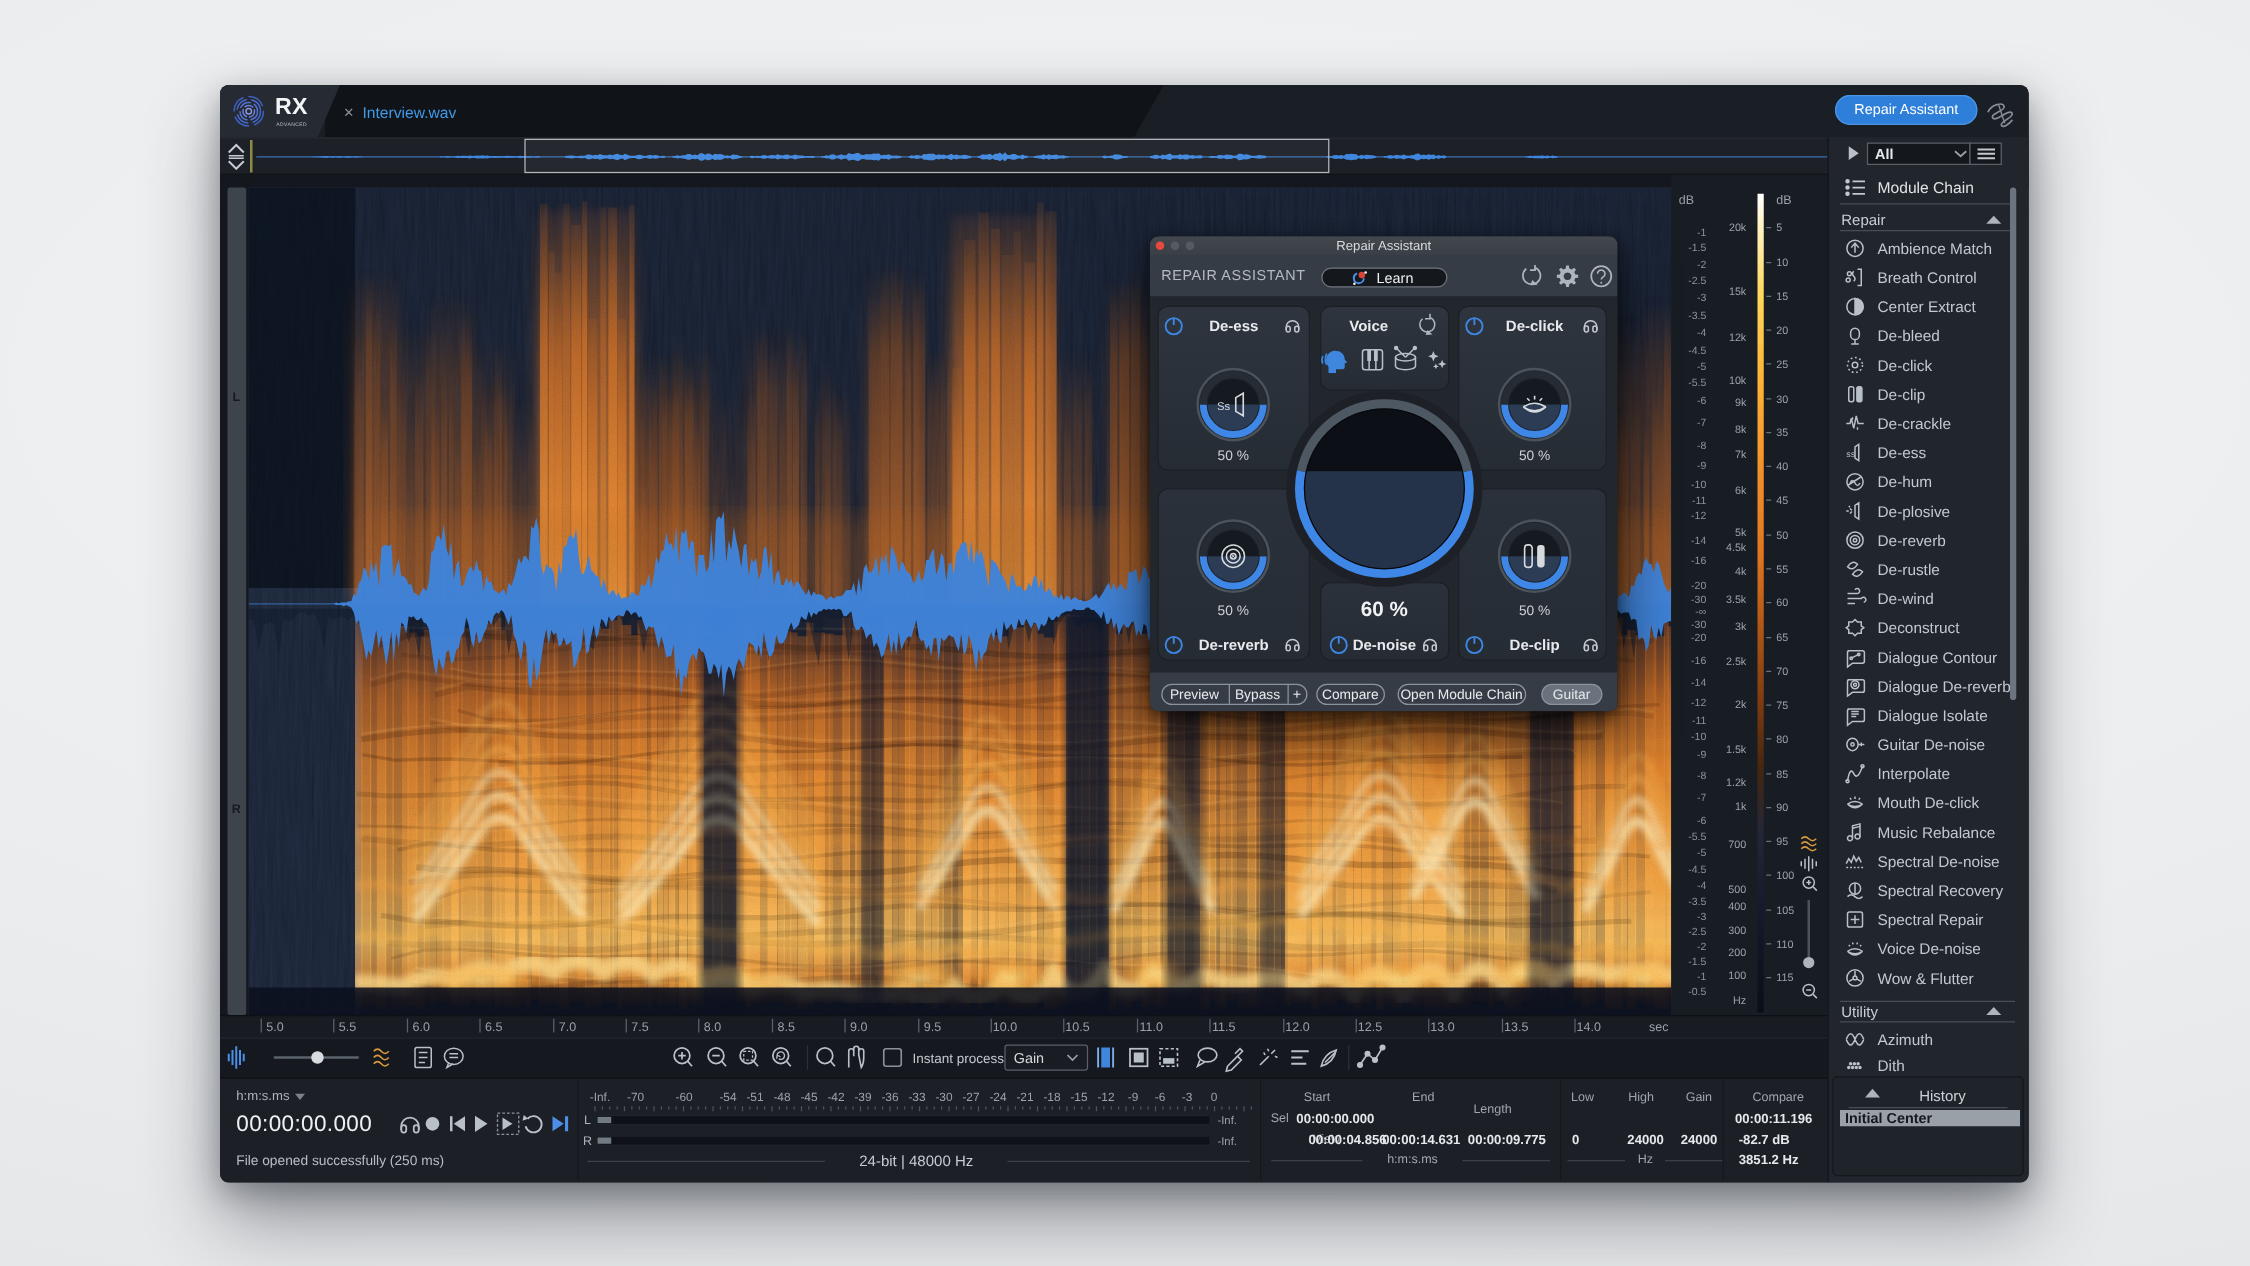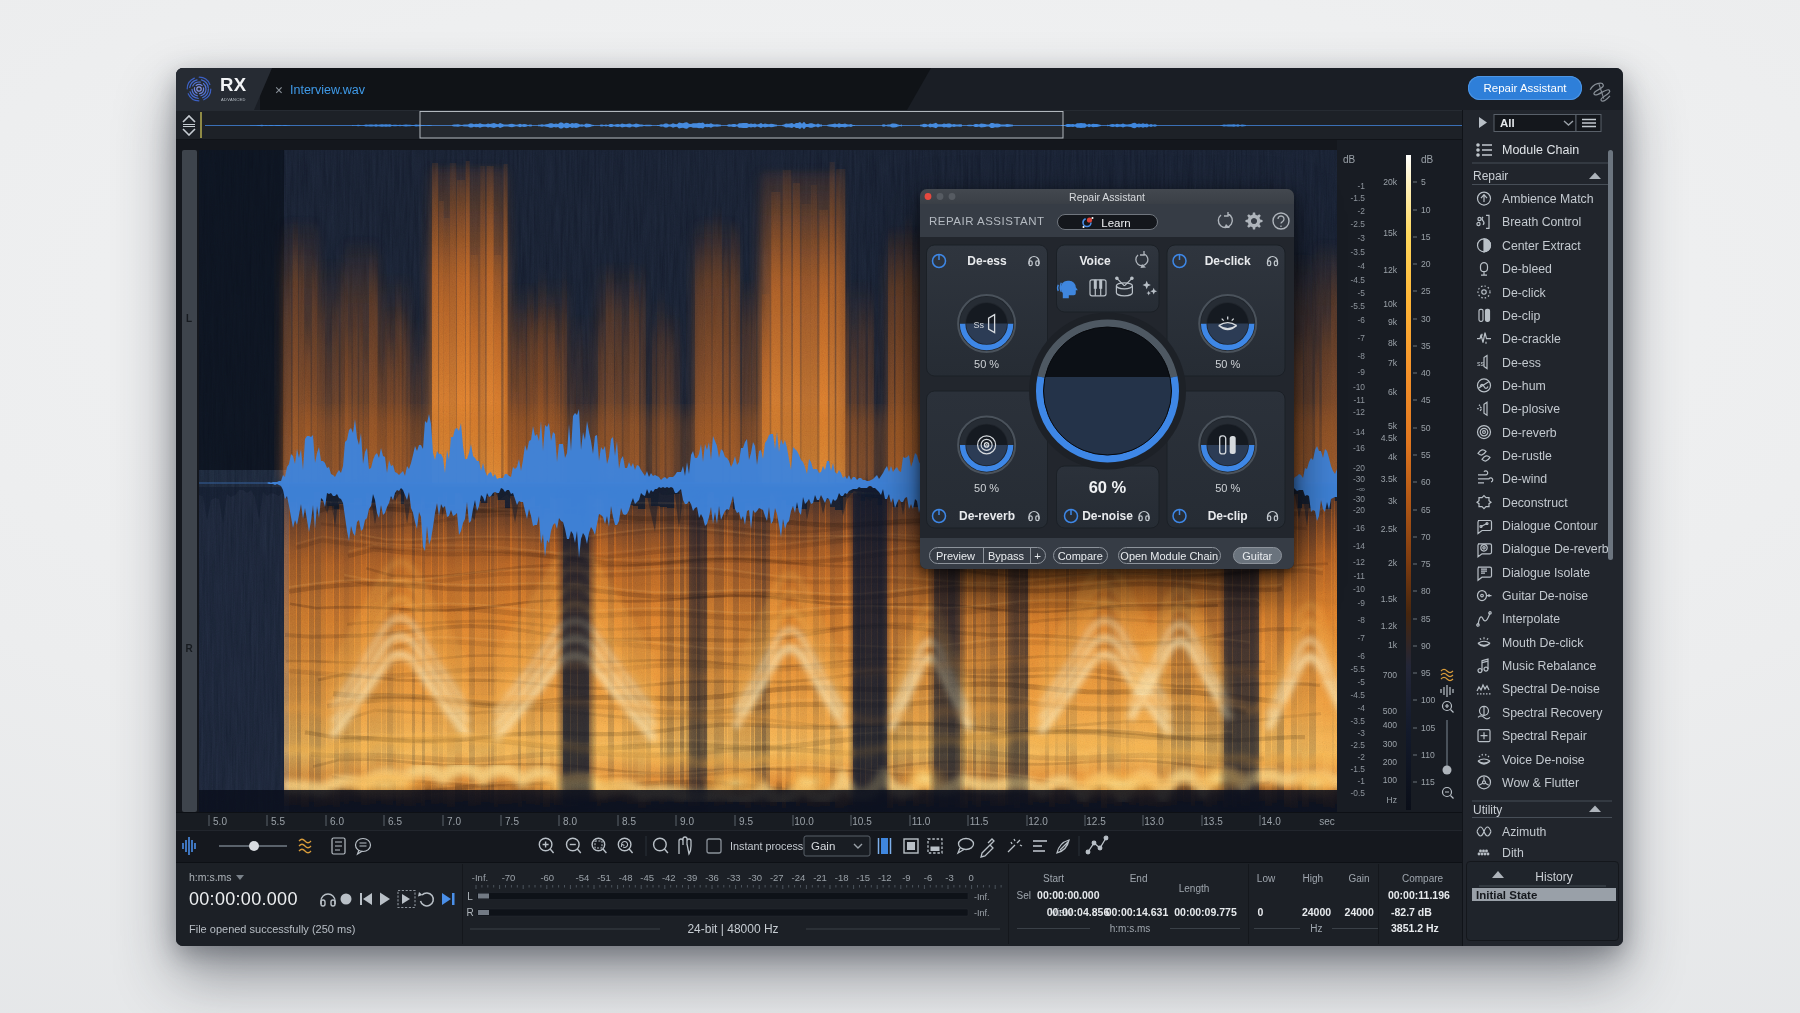--- a/index.html
+++ b/index.html
@@ -1302,21 +1302,21 @@
         <text x="40" y="746.5" font-size="12.3" fill="#c3c9cf" font-family="Liberation Sans">Dith</text>
         <rect x="146" y="40" width="5" height="410" rx="2.5" fill="#6c757f"></rect>
       </svg>
       <div style="position:absolute;left:1290px;top:793px;width:153px;height:80px;background:#1f242b;border:1px solid #14171c;border-radius:4px;"></div>
       <svg class="abs" style="left:1290px;top:793px;" width="153" height="80">
         <path d="M26,17 l6,-7 l6,7 z" fill="#aeb4bb"></path>
         <text x="88" y="20" font-size="12" fill="#ccd1d6" text-anchor="middle" font-family="Liberation Sans">History</text>
         <line x1="13" y1="25" x2="140" y2="25" stroke="#474e57"></line>
       </svg>
       <div style="position:absolute;left:1296px;top:820px;width:144px;height:13px;background:#99a0a8;"></div>
-      <div style="position:absolute;left:1300px;top:826.5px;transform:translate(0,-50%);font:700 11.5px 'Liberation Sans',sans-serif;color:#15181d;white-space:nowrap;">Initial State</div>
+      <div style="position:absolute;left:1300px;top:826.5px;transform:translate(0,-50%);font:700 11.5px 'Liberation Sans',sans-serif;color:#15181d;white-space:nowrap;">Initial Center</div>
       <div class="abs" style="left:744px;top:121px;width:374px;height:380px;border-radius:7px;background:#22262d;box-shadow:0 20px 45px rgba(0,0,0,.6),0 4px 12px rgba(0,0,0,.5);overflow:hidden;">
         <div style="position:absolute;left:0;top:0;width:374px;height:15px;background:linear-gradient(#43484f,#3a3f46);"></div>
         <svg class="abs" style="left:0;top:0;" width="60" height="15">
           <circle cx="8" cy="7.5" r="3.4" fill="#e5493f"></circle>
           <circle cx="20" cy="7.5" r="3.4" fill="#565b62"></circle>
           <circle cx="32" cy="7.5" r="3.4" fill="#565b62"></circle>
         </svg>
         <div style="position:absolute;left:187px;top:8px;transform:translate(-50%,-50%);font:400 10.5px 'Liberation Sans',sans-serif;color:#d8dbde;white-space:nowrap;">Repair Assistant</div>
         <div style="position:absolute;left:0;top:15px;width:374px;height:33px;background:#363c45;"></div>
         <div style="position:absolute;left:9px;top:32px;transform:translate(0,-50%);font:400 11.5px 'Liberation Sans',sans-serif;color:#b4bac1;white-space:nowrap;letter-spacing:0.5px;">REPAIR ASSISTANT</div>

